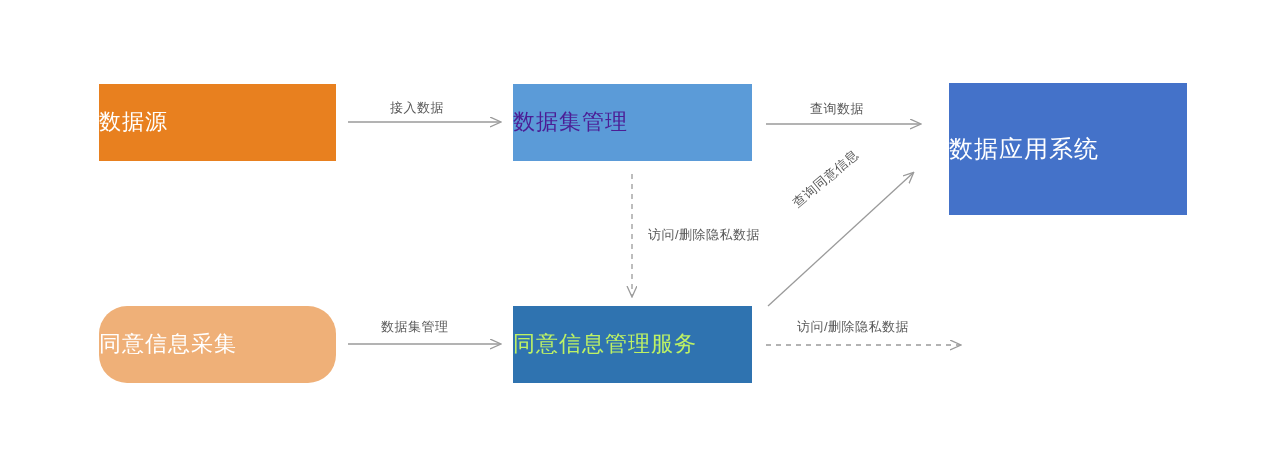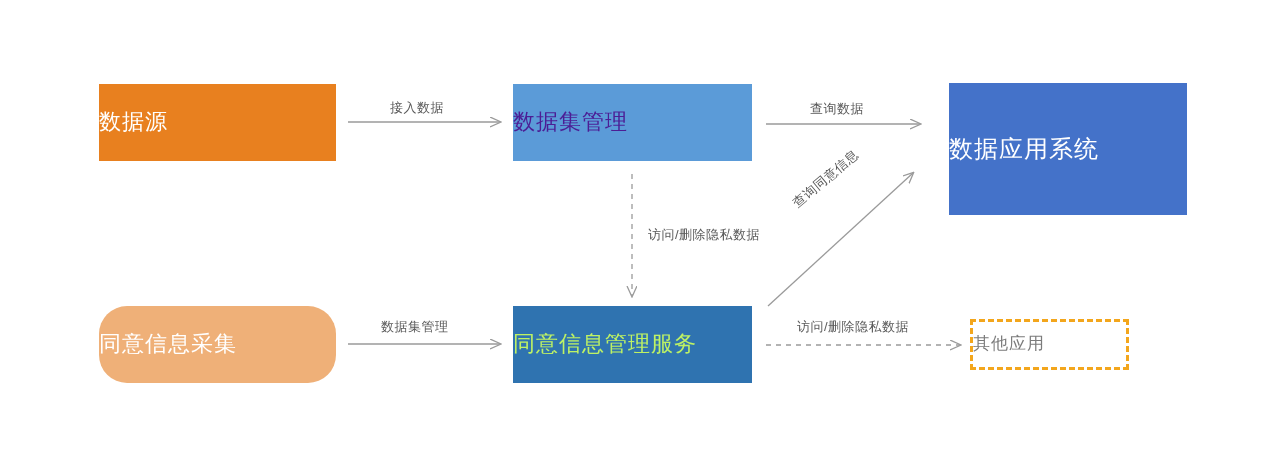--- a/index.html
+++ b/index.html
@@ -141,23 +141,20 @@
   </div>
 
   <div class="node" id="node-consent-collect">
     <span class="node-label">同意信息采集</span>
   </div>
 
   <div class="node" id="node-consent-service">
     <span class="node-label">同意信息管理服务</span>
   </div>
 
-  <div class="node" id="node-other-apps">
-    <span class="node-label">其他应用</span>
-  </div>
 
   <div class="edge-label" id="edge-label-ingest-data">接入数据</div>
 
   <div class="edge-label" id="edge-label-query-data">查询数据</div>
 
   <div class="edge-label" id="edge-label-ingest-consent">数据集管理</div>
 
   <div class="edge-label" id="edge-label-access-delete-vertical">访问/删除隐私数据</div>
 
   <div class="edge-label" id="edge-label-query-consent">查询同意信息</div>

